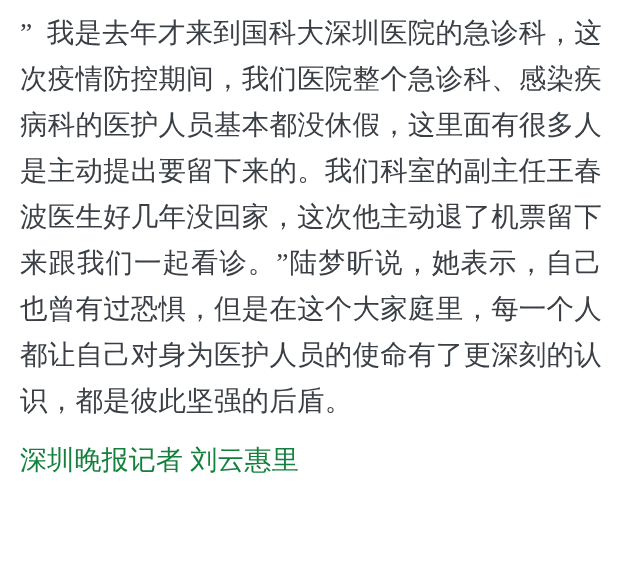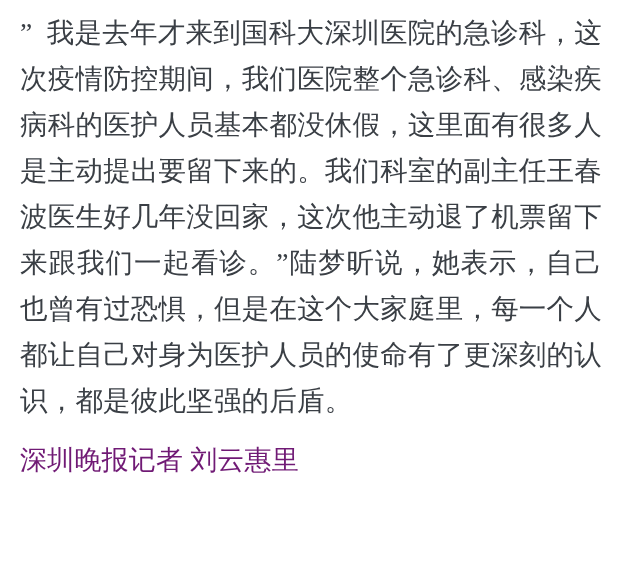--- a/index.html
+++ b/index.html
@@ -26,21 +26,21 @@
     line-height: 46px;
     letter-spacing: 0.2px;
     text-align: justify;
     text-justify: inter-ideograph;
     font-family: "Liberation Serif", "DejaVu Serif", serif;
     white-space: pre-wrap;
     word-break: break-all;
   }
   .byline {
     margin-top: 14px;
-    color: #701a75;
+    color: #15803d;
     font-size: 27px;
     line-height: 44px;
     letter-spacing: 0.2px;
     font-family: "Liberation Serif", "DejaVu Serif", serif;
   }
 </style>
 </head>
 <body>
 
 <div class="page">

